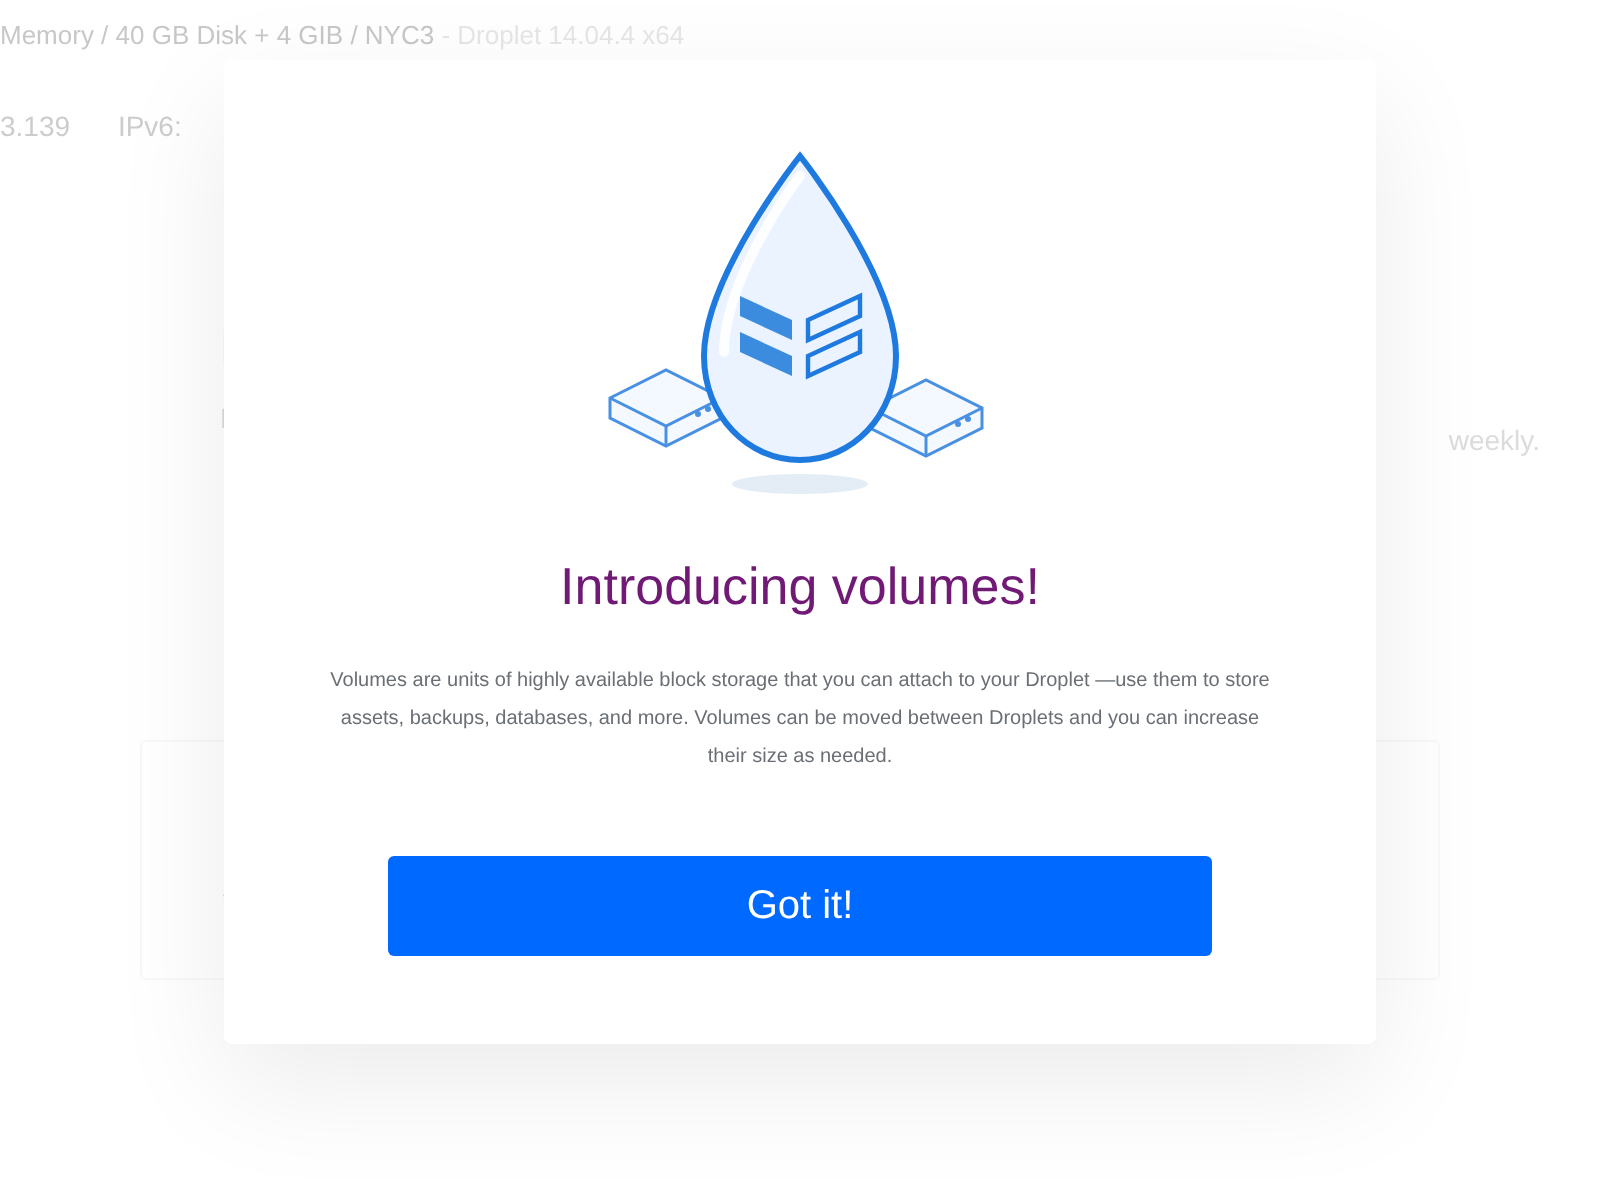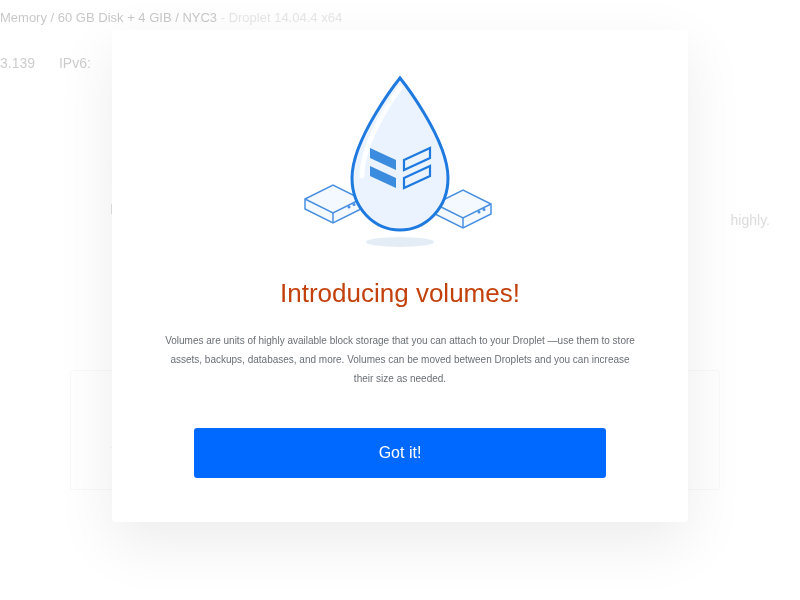--- a/index.html
+++ b/index.html
@@ -104,59 +104,59 @@
     }
     .illustration {
       margin: 0 auto 28px auto;
       width: 260px;
       height: 180px;
       position: relative;
     }
     .modal-title {
       font-size: 26px;
       font-weight: 400;
-      color: #c2410c;
+      color: #701a75;
       margin-bottom: 22px;
     }
     .modal-description {
       font-size: 10px;
       line-height: 1.9;
       color: #6a6f75;
       margin-bottom: 40px;
     }
     .modal-button {
       display: block;
       margin: 0 auto;
       width: 412px;
       height: 50px;
       background: #0069ff;
       color: #fff;
       border: none;
       border-radius: 3px;
-      font-size: 16px;
+      font-size: 20px;
       font-weight: 500;
       cursor: pointer;
     }
   </style>
 </head>
 <body>
 
 <div class="background-content">
   <div class="bg-text-1">
-    <span>Memory / 60 GB Disk + 4 GIB / NYC3 </span><span class="light">- Droplet 14.04.4 x64</span>
+    <span>Memory / 40 GB Disk + 4 GIB / NYC3 </span><span class="light">- Droplet 14.04.4 x64</span>
   </div>
   <div class="bg-line2">
     <span class="item">3.139</span>
     <span class="item">IPv6:</span>
   </div>
   <div class="bg-section">
     <div class="bg-section-title">B</div>
     <div class="bg-section-text">Ea</div>
   </div>
-  <div class="bg-section-right">highly.</div>
+  <div class="bg-section-right">weekly.</div>
   <div class="bg-box">
     <div class="bg-box-title">D</div>
     <div class="bg-box-text">Yo</div>
   </div>
 </div>
 
 <div class="overlay"></div>
 
 <div class="modal">
   <div class="illustration">

